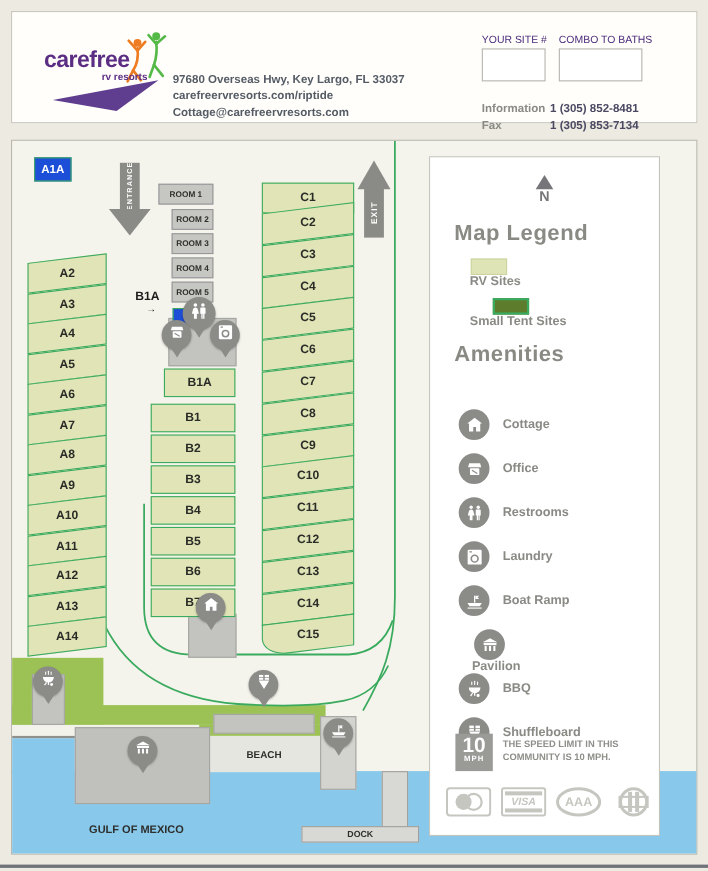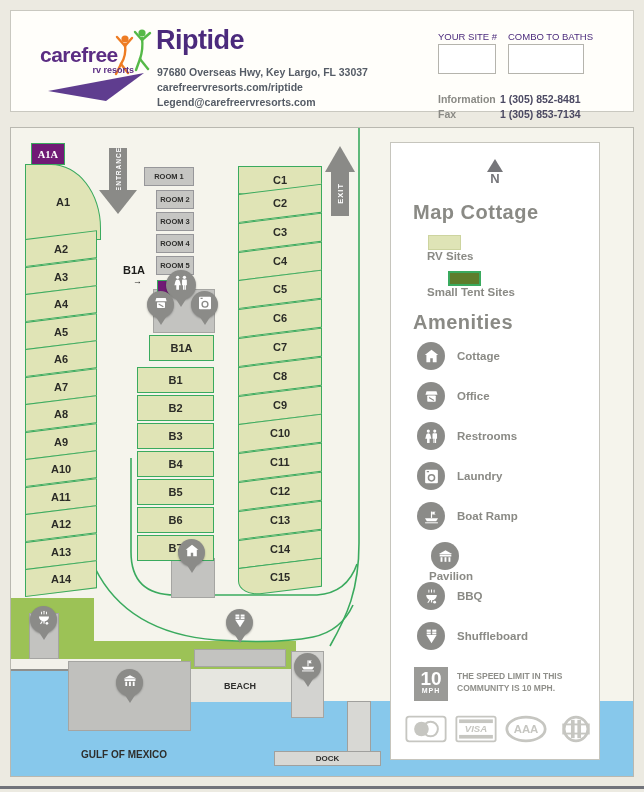--- a/index.html
+++ b/index.html
@@ -23,21 +23,21 @@
   .contact-row{position:absolute;width:185px;font-size:10.5px;font-weight:bold;}
   .contact-row .cl{color:#8a8a85;}
   .contact-row .cv{position:absolute;left:62px;color:#4c4a63;}
   
   .map-panel{position:absolute;left:10px;top:127px;width:624px;height:650px;
     background:#f5f4ec;border:1px solid #b9b8b0;box-sizing:border-box;overflow:hidden;}
   .roadlines{position:absolute;left:0;top:0;z-index:2;}
   .site{position:absolute;background:#e0e4b6;border:1.5px solid #3aaa5e;box-sizing:border-box;
     display:flex;align-items:center;justify-content:center;color:#2b2b27;font-weight:bold;
     font-size:11px;z-index:4;}
-  .site.dark{background:#701a75;color:#fff;font-family:Liberation Serif, serif;}
+  .site.dark{background:#1d4ed8;color:#fff;}
   .a-row{position:absolute;left:14px;width:72px;height:27.5px;transform:skewY(-7deg);
     transform-origin:0 0;}
   .a-row span{transform:skewY(7deg);}
   .c-row{position:absolute;left:227px;width:84px;height:28.8px;transform:skewY(-7deg);
     transform-origin:0 0;}
   .c-row span{transform:skewY(7deg);}
   .b-row{position:absolute;left:126px;width:77px;height:26px;}
   .room{position:absolute;background:#c6c6c3;border:1px solid #97979a;box-sizing:border-box;
     display:flex;align-items:center;justify-content:center;font-size:7.5px;font-weight:bold;
     color:#2e2e2c;z-index:4;}
@@ -73,21 +73,21 @@
   .north .tri{width:0;height:0;margin:0 auto;border-left:8px solid transparent;
     border-right:8px solid transparent;border-bottom:13px solid #76767a;}
   .north .n{font-size:13px;font-weight:bold;color:#76767a;line-height:14px;}
   .legend-title{position:absolute;left:22px;font-size:20px;font-weight:bold;color:#8a8a85;
     letter-spacing:.5px;}
   .swatch-row{position:absolute;left:24px;height:27px;display:flex;align-items:center;flex-direction:column;}
   .swatch{width:33px;height:27px;box-sizing:border-box;}
   .swatch.rv{background:#dfe4b6;border:1px solid #cdd49f;}
   .swatch.tent{background:#5e7d2c;border:2px solid #3aaa5e;}
   .swatch-label,.amen-label{margin-left:12px;font-size:11.5px;font-weight:bold;color:#8a8a85;white-space:nowrap;}
-  .amen-row{position:absolute;left:26px;height:28px;display:flex;align-items:center;}
+  .amen-row{position:absolute;left:26px;height:28px;display:flex;align-items:center;margin-top:30px;}
   .amen-icon{width:28px;height:28px;border-radius:50%;background:#8b8b88;display:flex;
     align-items:center;justify-content:center;flex:0 0 28px;}
   .amen-icon svg{width:17px;height:17px;}
   .speed-badge{position:absolute;left:23px;width:34px;height:34px;background:#9a9a97;
     color:#fff;text-align:center;box-sizing:border-box;padding-top:3px;}
   .speed-badge .v{font-size:19px;font-weight:bold;line-height:17px;}
   .speed-badge .u{font-size:7px;font-weight:bold;letter-spacing:1px;}
   .speed-text{position:absolute;left:66px;width:128px;font-size:8.5px;font-weight:bold;
     color:#8f8f8a;line-height:1.4;}
   .pay-row{position:absolute;left:14px;display:flex;gap:8px;align-items:center;}
@@ -115,25 +115,24 @@
           <path d="M116 17c1 8 0 15-2 21"></path>
             <path d="M116 19l-7-8"></path>
             <path d="M116 19l8-7"></path>
           <path d="M114 38l-4 11"></path>
             <path d="M114 38l8 10"></path>
         </g>
       </svg>
       <span class="logo-brand">carefree</span>
       <span class="logo-sub">rv resorts</span>
     </div>
-    <div class="resort-title">Riptide</div>
     <div class="addr">
       <div>97680 Overseas Hwy, Key Largo, FL 33037</div>
       <div>carefreervresorts.com/riptide</div>
-      <div>Legend@carefreervresorts.com</div>
+      <div>Cottage@carefreervresorts.com</div>
     </div>
     <div class="hdr-right">
       <span class="hdr-box-label" style="left:0;top:0;">YOUR SITE #</span>
       <span class="hdr-box-label" style="left:70px;top:0;">COMBO TO BATHS</span>
       <div class="hdr-box" style="left:0;top:13px;width:58px;height:30px;"></div>
       <div class="hdr-box" style="left:70px;top:13px;width:76px;height:30px;"></div>
       <div id="contact-rows">
           <div class="contact-row" style="top: 62px;"><span class="cl">Information</span><span class="cv">1 (305) 852-8481</span></div>
           <div class="contact-row" style="top: 77px;"><span class="cl">Fax</span><span class="cv">1 (305) 853-7134</span></div>
         </div>
@@ -166,23 +165,20 @@
     <div class="bldg" style="left:183px;top:521px;width:92px;height:18px;"></div>
     <div class="bldg" style="left:57px;top:533px;width:123px;height:70px;background:#c0c0bd;"></div>
     <div class="bldg" style="left:280px;top:523px;width:33px;height:67px;background:#d3d3d0;"></div>
     <div class="dockpart" style="left:336px;top:573px;width:24px;height:52px;"></div>
     <div class="dockpart" style="left:263px;top:623px;width:107px;height:15px;">
       <span>DOCK</span>
     </div>
     <div class="map-label" style="left:70px;top:621px;width:170px;text-align:left;font-size:10px;">GULF OF MEXICO</div>
 
     <div class="site dark" style="left:20px;top:15px;width:34px;height:22px;font-size:10.5px;">A1A</div>
-    <div class="site" style="left:14px;top:36px;width:76px;height:76px;border-top-right-radius:50px 64px;">
-      <span>A1</span>
-    </div>
     <div id="a-rows">
         <div class="site a-row" style="top: 111px;">
           <span>A2</span>
         </div>
         <div class="site a-row" style="top: 138.5px;">
           <span>A3</span>
         </div>
         <div class="site a-row" style="top: 166px;">
           <span>A4</span>
         </div>
@@ -376,21 +372,21 @@
             <rect x="3" y="20.2" width="18" height="1.4"></rect>
           </svg></span>
       </div>
   </div>
 
   <div class="legend-panel">
     <div class="north">
       <div class="tri"></div>
       <div class="n">N</div>
     </div>
-    <div class="legend-title" style="top:58px;">Map Cottage</div>
+    <div class="legend-title" style="top:58px;">Map Legend</div>
     <div id="site-types">
         <div class="swatch-row" style="top: 92px;">
           <span class="swatch rv"></span>
           <span class="swatch-label">RV Sites</span>
         </div>
         <div class="swatch-row" style="top: 128px;">
           <span class="swatch tent"></span>
           <span class="swatch-label">Small Tent Sites</span>
         </div>
       </div>

